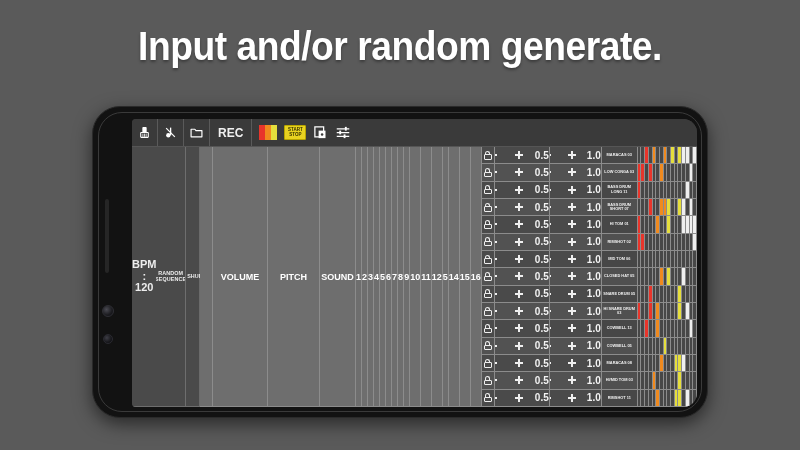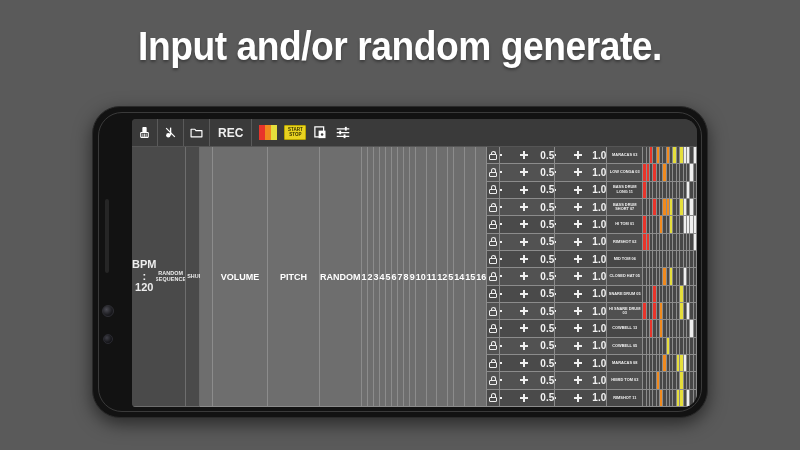--- a/index.html
+++ b/index.html
@@ -363,21 +363,21 @@
             <span class="tri-r"></span>
           </div>
         </div>
       </div>
 
       <div id="tracks">
         <div id="track-head">
           <div class="th col-lock"></div>
           <div class="th col-vol">VOLUME</div>
           <div class="th col-pit">PITCH</div>
-          <div class="th col-snd">RANDOM</div>
+          <div class="th col-snd">SOUND</div>
           <div id="grid-head">
               <div class="th-step">1</div>
               <div class="th-step">2</div>
               <div class="th-step">3</div>
               <div class="th-step">4</div>
               <div class="th-step">5</div>
               <div class="th-step">6</div>
               <div class="th-step">7</div>
               <div class="th-step">8</div>
               <div class="th-step">9</div>

